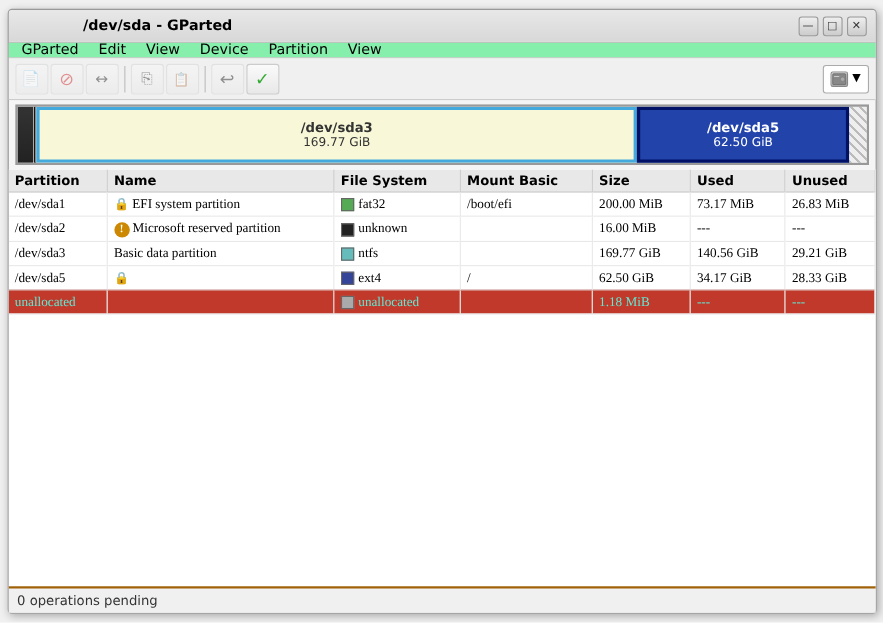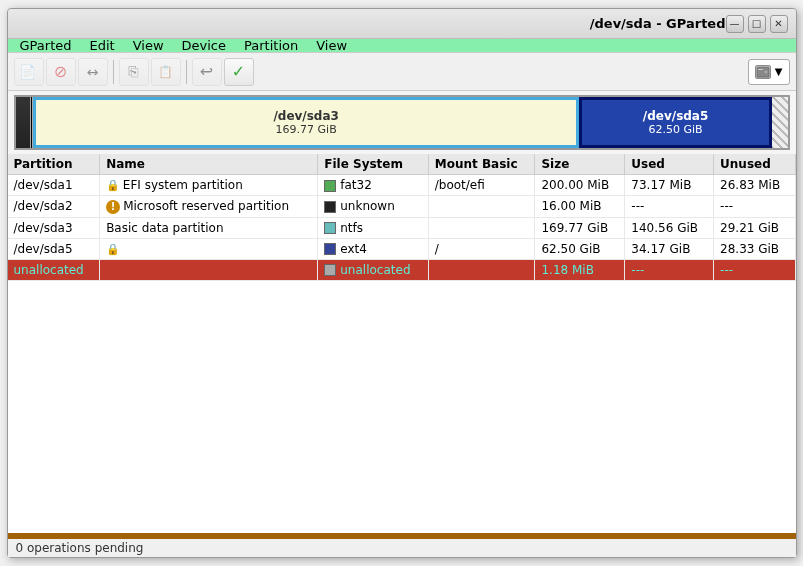--- a/index.html
+++ b/index.html
@@ -28,21 +28,21 @@
       border-bottom: 1px solid #bbb;
       display: flex;
       align-items: center;
       justify-content: space-between;
       padding: 4px 8px;
       border-radius: 4px 4px 0 0;
       height: 30px;
     }
     .title-bar-title {
       flex: 1;
-      text-align: right;
+      text-align: left;
       font-size: 13px;
       font-weight: bold;
     }
     .title-bar-controls {
       display: flex;
       gap: 4px;
     }
     .title-btn {
       width: 18px;
       height: 18px;
@@ -166,40 +166,41 @@
     }
     thead th {
       text-align: left;
       padding: 3px 6px;
       font-weight: bold;
       border-right: 1px solid #ccc;
       white-space: nowrap;
     }
     tbody tr {
       border-bottom: 1px solid #e8e8e8;
+      font-family: Liberation Serif, serif;
     }
     tbody tr.unallocated {
       background: #c0392b;
       color: #5eead4;
     }
     tbody td {
       padding: 3px 6px;
       white-space: nowrap;
       border-right: 1px solid #e8e8e8;
     }
     .fs-color {
       display: inline-block;
       width: 12px;
       height: 12px;
       border: 1px solid #666;
       vertical-align: middle;
       margin-right: 4px;
     }
     .statusbar {
-      border-top: 6px solid #a16207;
+      border-top: 2px solid #a16207;
       background: #f0f0f0;
       padding: 3px 8px;
       font-size: 12px;
       color: #333;
       height: 24px;
       display: flex;
       align-items: center;
     }
   </style>
 </head>

